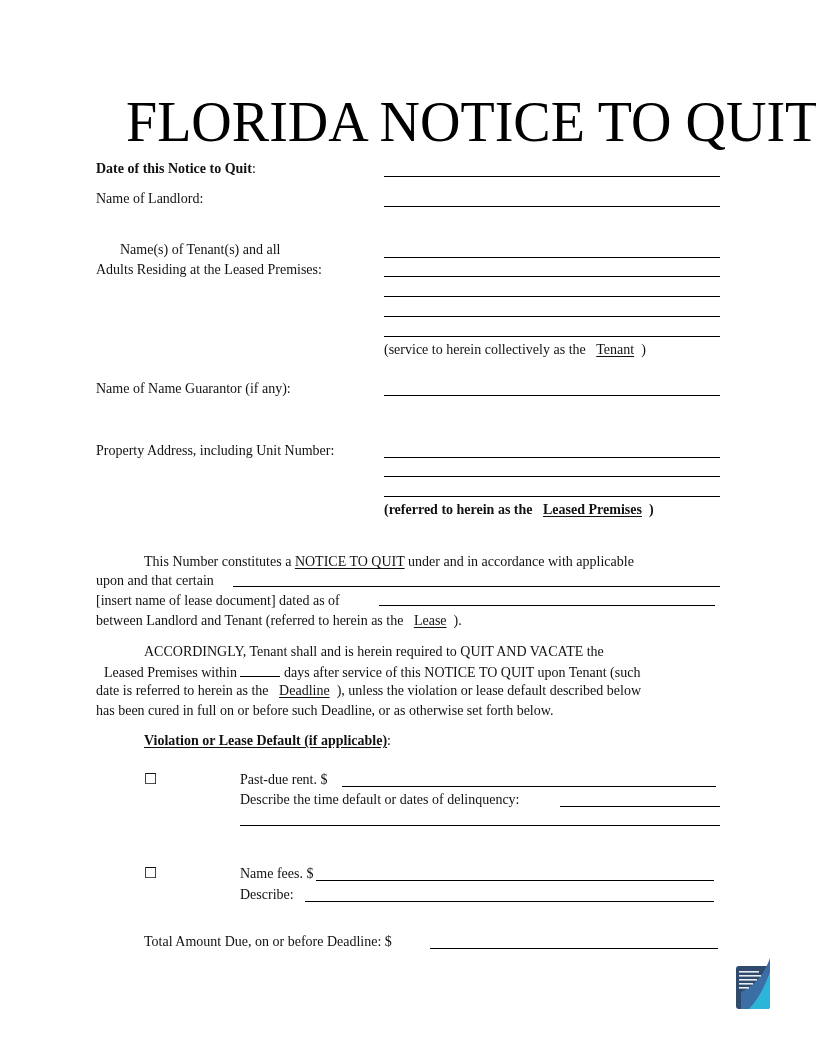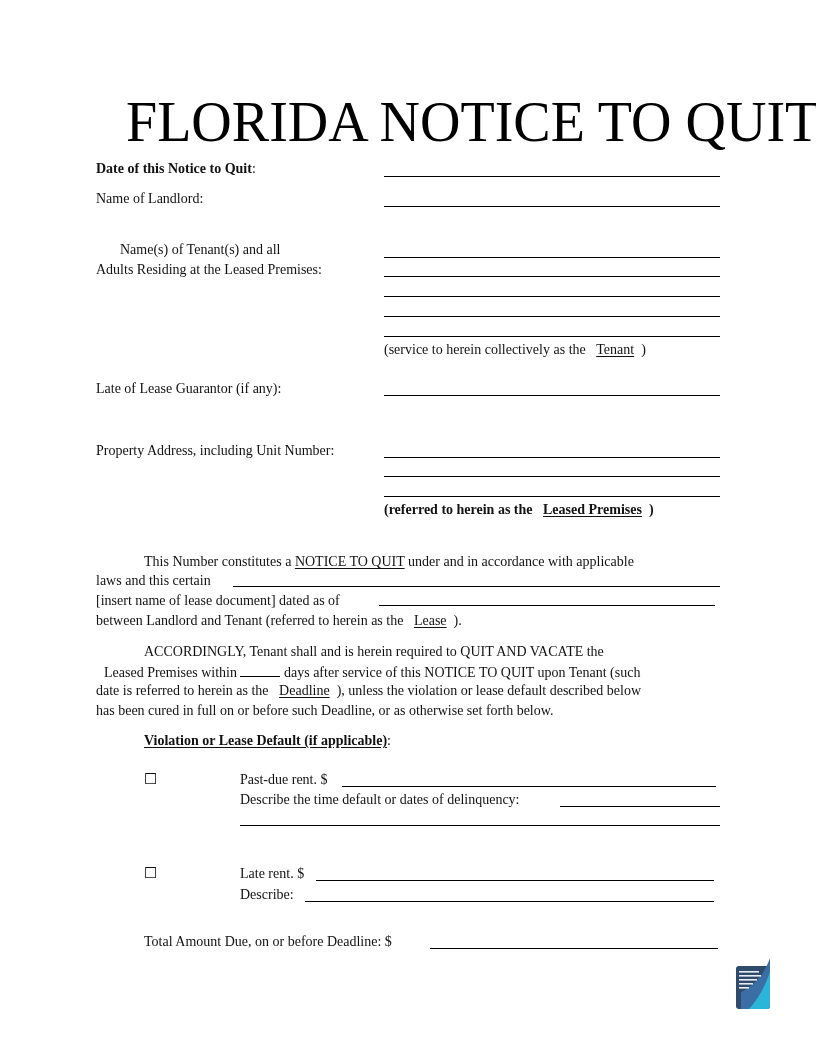--- a/index.html
+++ b/index.html
@@ -29,52 +29,52 @@
 
 <div class="abs lbl" style="left:96px;top:241px;margin-left:24px;">Name(s) of Tenant(s) and all</div>
 <div class="abs lbl" style="left:96px;top:261px;">Adults Residing at the Leased Premises:</div>
 <div class="line" style="left:384px;top:257px;width:336px;"></div>
 <div class="line" style="left:384px;top:276px;width:336px;"></div>
 <div class="line" style="left:384px;top:296px;width:336px;"></div>
 <div class="line" style="left:384px;top:316px;width:336px;"></div>
 <div class="line" style="left:384px;top:336px;width:336px;"></div>
 <div class="abs lbl" style="left:384px;top:341px;"><span>(service to herein collectively as the</span>&nbsp;&nbsp;&nbsp;<span class="u">Tenant</span>&nbsp;&nbsp;<span>)</span></div>
 
-<div class="abs lbl" style="left:96px;top:380px;">Late of Lease Guarantor (if any):</div>
+<div class="abs lbl" style="left:96px;top:380px;">Name of Name Guarantor (if any):</div>
 <div class="line" style="left:384px;top:395px;width:336px;"></div>
 
 <div class="abs lbl" style="left:96px;top:442px;">Property Address, including Unit Number:</div>
 <div class="line" style="left:384px;top:457px;width:336px;"></div>
 <div class="line" style="left:384px;top:476px;width:336px;"></div>
 <div class="line" style="left:384px;top:496px;width:336px;"></div>
 <div class="abs lbl" style="left:384px;top:501px;font-weight:bold;"><span>(referred to herein as the</span>&nbsp;&nbsp;&nbsp;<span class="u">Leased Premises</span>&nbsp;&nbsp;<span>)</span></div>
 
 <div class="abs para" style="left:144px;top:552px;"><span>This Number constitutes a</span> <span class="u">NOTICE TO QUIT</span> <span>under and in accordance with applicable</span></div>
-<div class="abs para" style="left:96px;top:571px;">laws and this certain</div>
+<div class="abs para" style="left:96px;top:571px;">upon and that certain</div>
 <div class="line" style="left:233px;top:586px;width:487px;"></div>
 <div class="abs para" style="left:96px;top:591px;">[insert name of lease document] dated as of</div>
 <div class="line" style="left:379px;top:605px;width:336px;"></div>
 <div class="abs para" style="left:96px;top:611px;"><span>between Landlord and Tenant (referred to herein as the</span>&nbsp;&nbsp;&nbsp;<span class="u">Lease</span>&nbsp;&nbsp;<span>).</span></div>
 
 <div class="abs para" style="left:144px;top:642px;">ACCORDINGLY, Tenant shall and is herein required to QUIT AND VACATE the</div>
 <div class="abs para" style="left:104px;top:662px;"><span>Leased Premises within</span> <span class="blank" style="width:40px;"></span> <span>days after service of this NOTICE TO QUIT upon Tenant (such</span></div>
 <div class="abs para" style="left:96px;top:681px;"><span>date is referred to herein as the</span>&nbsp;&nbsp;&nbsp;<span class="u">Deadline</span>&nbsp;&nbsp;<span>), unless the violation or lease default described below</span></div>
 <div class="abs para" style="left:96px;top:701px;">has been cured in full on or before such Deadline, or as otherwise set forth below.</div>
 
 <div class="abs lbl" style="left:144px;top:732px;"><span class="bold u">Violation or Lease Default (if applicable)</span><span>:</span></div>
 
 <div class="abs chk" style="left:144px;top:770px;">☐</div>
 <div class="abs lbl" style="left:240px;top:771px;">Past-due rent. $</div>
 <div class="line" style="left:342px;top:786px;width:374px;"></div>
 <div class="abs lbl" style="left:240px;top:791px;">Describe the time default or dates of delinquency:</div>
 <div class="line" style="left:560px;top:806px;width:160px;"></div>
 <div class="line" style="left:240px;top:825px;width:480px;"></div>
 
 <div class="abs chk" style="left:144px;top:864px;">☐</div>
-<div class="abs lbl" style="left:240px;top:865px;">Late rent. $</div>
+<div class="abs lbl" style="left:240px;top:865px;">Name fees. $</div>
 <div class="line" style="left:316px;top:880px;width:398px;"></div>
 <div class="abs lbl" style="left:240px;top:886px;">Describe:</div>
 <div class="line" style="left:305px;top:901px;width:409px;"></div>
 
 <div class="abs lbl" style="left:144px;top:933px;">Total Amount Due, on or before Deadline: $</div>
 <div class="line" style="left:430px;top:948px;width:288px;"></div>
 
 <div class="abs logo">
   <svg width="38" height="52" viewBox="0 0 38 52" xmlns="http://www.w3.org/2000/svg">
     <rect x="1" y="8" width="34" height="43" rx="3" fill="#2f4a6b"></rect>

